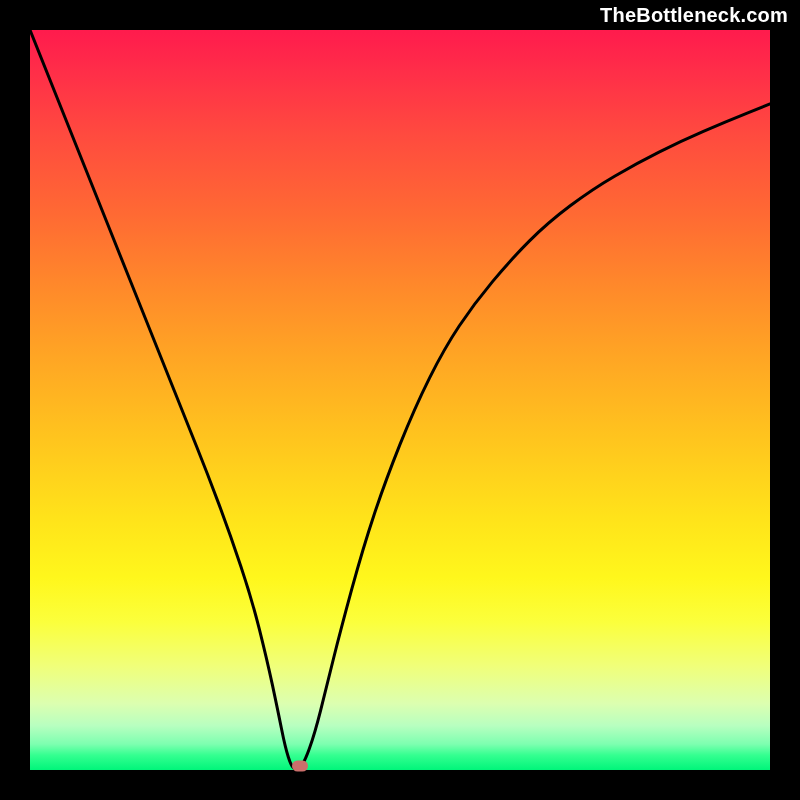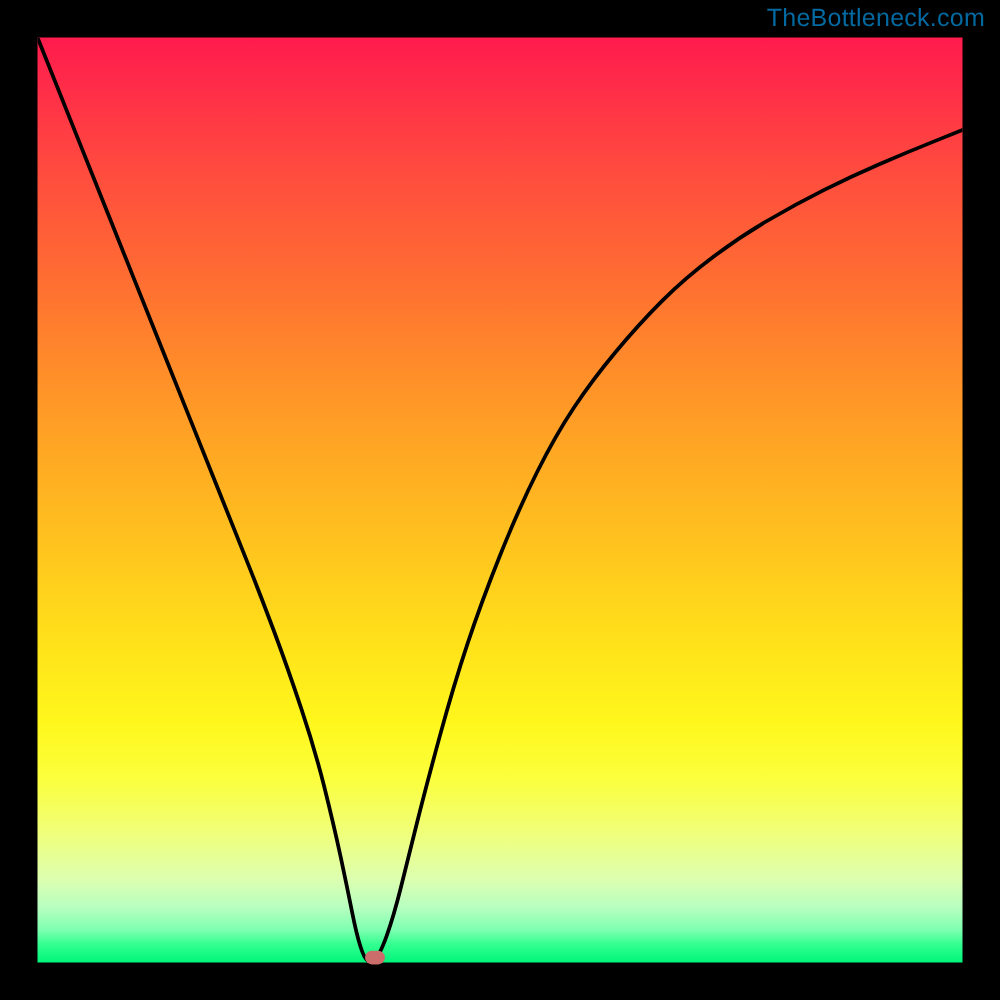--- a/index.html
+++ b/index.html
@@ -41,23 +41,23 @@
       #b8ffc0 94%,
       #7dffb0 96.5%,
       #34ff90 98%,
       #00f57a 100%
     );
   }
   .watermark {
     position: absolute;
     top: 4px;
     right: 12px;
-    color: #0369a1;
+    color: #ffffff;
     font-size: 20px;
-    font-weight: 400;
+    font-weight: 700;
     letter-spacing: 0.2px;
   }
   svg.curve {
     position: absolute;
     left: 0;
     top: 0;
     width: 740px;
     height: 740px;
   }
   .marker {

